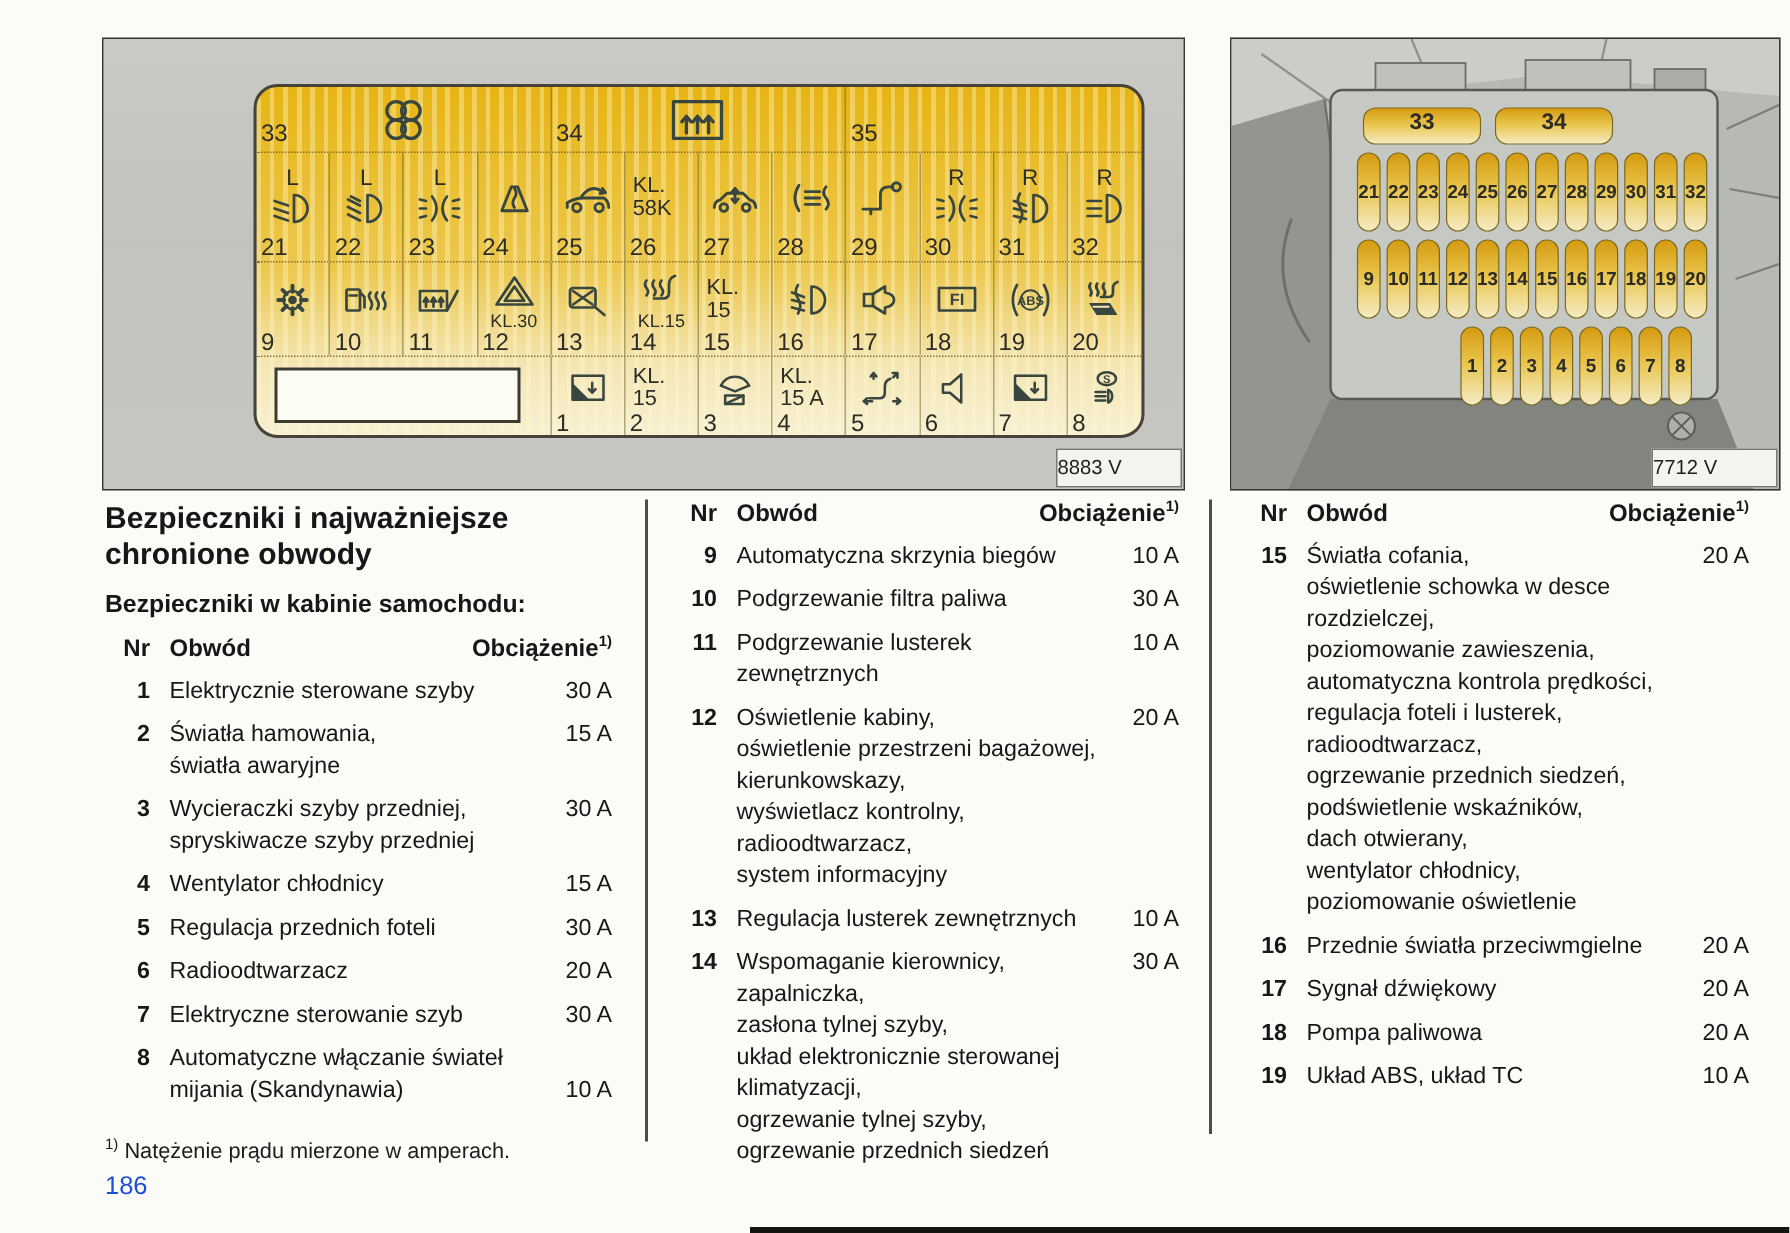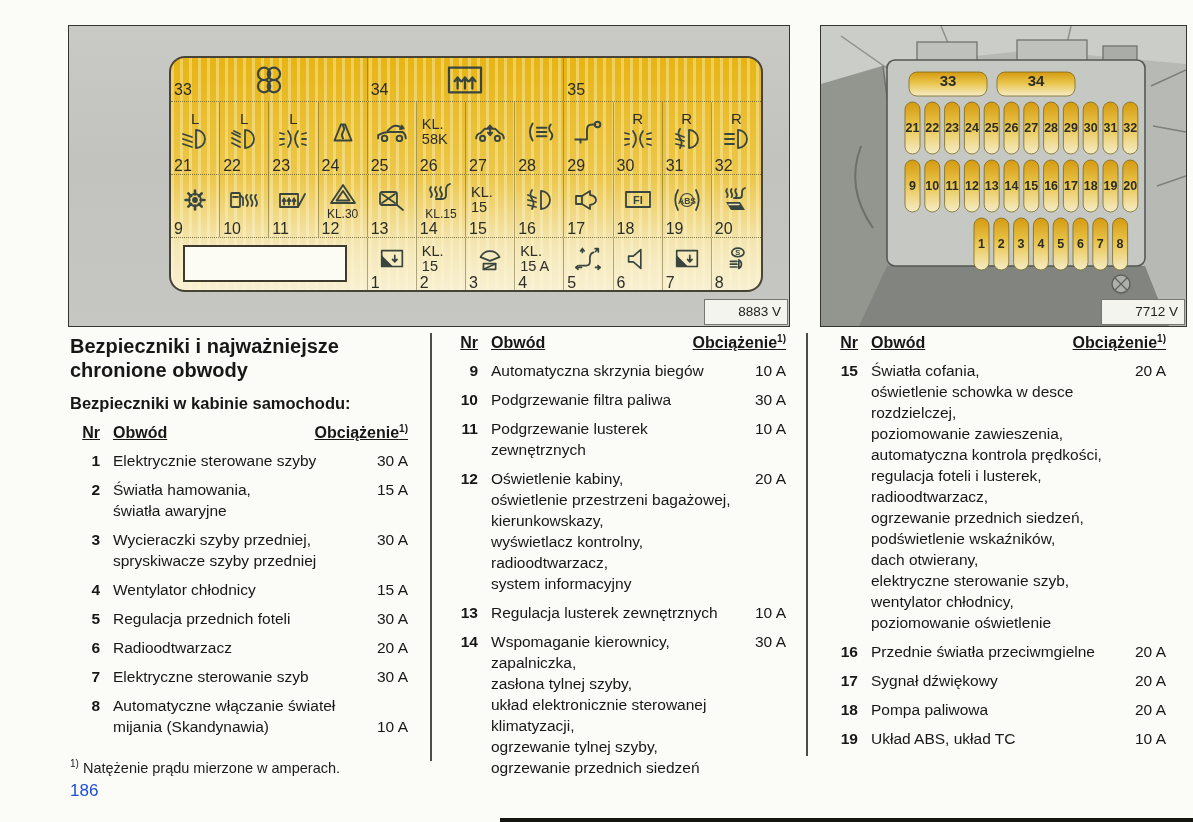--- a/index.html
+++ b/index.html
@@ -10,21 +10,21 @@
     color:#171717;
   }
   
   .fig{position:absolute;border:1px solid #35352f;}
   #fig1{left:68px;top:25px;width:720px;height:300px;
     background:linear-gradient(180deg,#c9cac6 0%,#c2c3bf 45%,#c6c7c2 100%);}
   #fig2{left:820px;top:25px;width:365px;height:300px;background:#b4b6b2;}
   .fig-caption{
     position:absolute;right:1px;bottom:1px;width:76px;height:24px;
     background:#f4f4ef;border:1px solid #77776f;
-    font-size:13.5px;line-height:23px;text-align:right;padding-right:6px;color:#21211d;
+    font-size:13.5px;line-height:23px;text-align:left;padding-right:6px;color:#21211d;
   }
   
   #panel{
     position:absolute;left:100px;top:30px;width:590px;height:232px;
     border:2px solid #474338;border-radius:16px;overflow:hidden;
     background:
       repeating-linear-gradient(90deg, rgba(255,248,205,.38) 0 3px, rgba(255,255,255,0) 3px 9px),
       linear-gradient(180deg,#e6b414 0%,#ecc84e 52%,#f4e6b4 80%,#f8f0d3 100%);
   }
   .prow{display:grid;grid-template-columns:repeat(12,1fr);position:relative;}
@@ -48,21 +48,21 @@
   .pblank::after{content:"";position:absolute;left:12px;right:20px;top:7px;bottom:9px;
         background:#fcfcf5;border:2px solid #3d3a2e;}
   .icn{display:inline-flex;}
   
   .col{position:absolute;width:338px;}
   #col1{left:70px;top:334px;}
   #col2{left:448px;top:334px;}
   #col3{left:828px;top:334px;}
   .h1{font-size:20px;font-weight:bold;line-height:24px;white-space:pre-line;}
   .h2{font-size:16.5px;font-weight:bold;margin-top:12px;}
-  .thead{display:flex;font-weight:bold;font-size:16px;margin-bottom:2px;text-decoration:underline;}
+  .thead{display:flex;font-weight:bold;font-size:16px;margin-bottom:2px;}
   #col1 .thead{margin-top:11px;}
   .thead .fnr{font-weight:bold;}
   .fnr{width:30px;text-align:right;flex:0 0 30px;padding-right:13px;font-weight:bold;}
   .flines{flex:1;}
   .fload{flex:0 0 52px;text-align:right;white-space:nowrap;}
   .fload.bottom{align-self:flex-end;}
   .frow{display:flex;align-items:flex-start;font-size:15.5px;line-height:21px;margin-top:8px;}
   .fline{font-size:15.5px;line-height:21px;}
   sup.fmark{font-size:10px;vertical-align:super;line-height:0;}
   .divider{position:absolute;width:2px;background:#4c4c48;}
@@ -723,21 +723,20 @@
           <div class="fline">Światła cofania,</div>
           <div class="fline">oświetlenie schowka w desce</div>
           <div class="fline">rozdzielczej,</div>
           <div class="fline">poziomowanie zawieszenia,</div>
           <div class="fline">automatyczna kontrola prędkości,</div>
           <div class="fline">regulacja foteli i lusterek,</div>
           <div class="fline">radioodtwarzacz,</div>
           <div class="fline">ogrzewanie przednich siedzeń,</div>
           <div class="fline">podświetlenie wskaźników,</div>
           <div class="fline">dach otwierany,</div>
-          <div class="fline">elektryczne sterowanie szyb,</div>
           <div class="fline">wentylator chłodnicy,</div>
           <div class="fline">poziomowanie oświetlenie</div>
         </div>
         <div class="fload">20 A</div>
       </div>
       <div class="frow">
         <div class="fnr">16</div>
         <div class="flines">
           <div class="fline">Przednie światła przeciwmgielne</div>
         </div>

